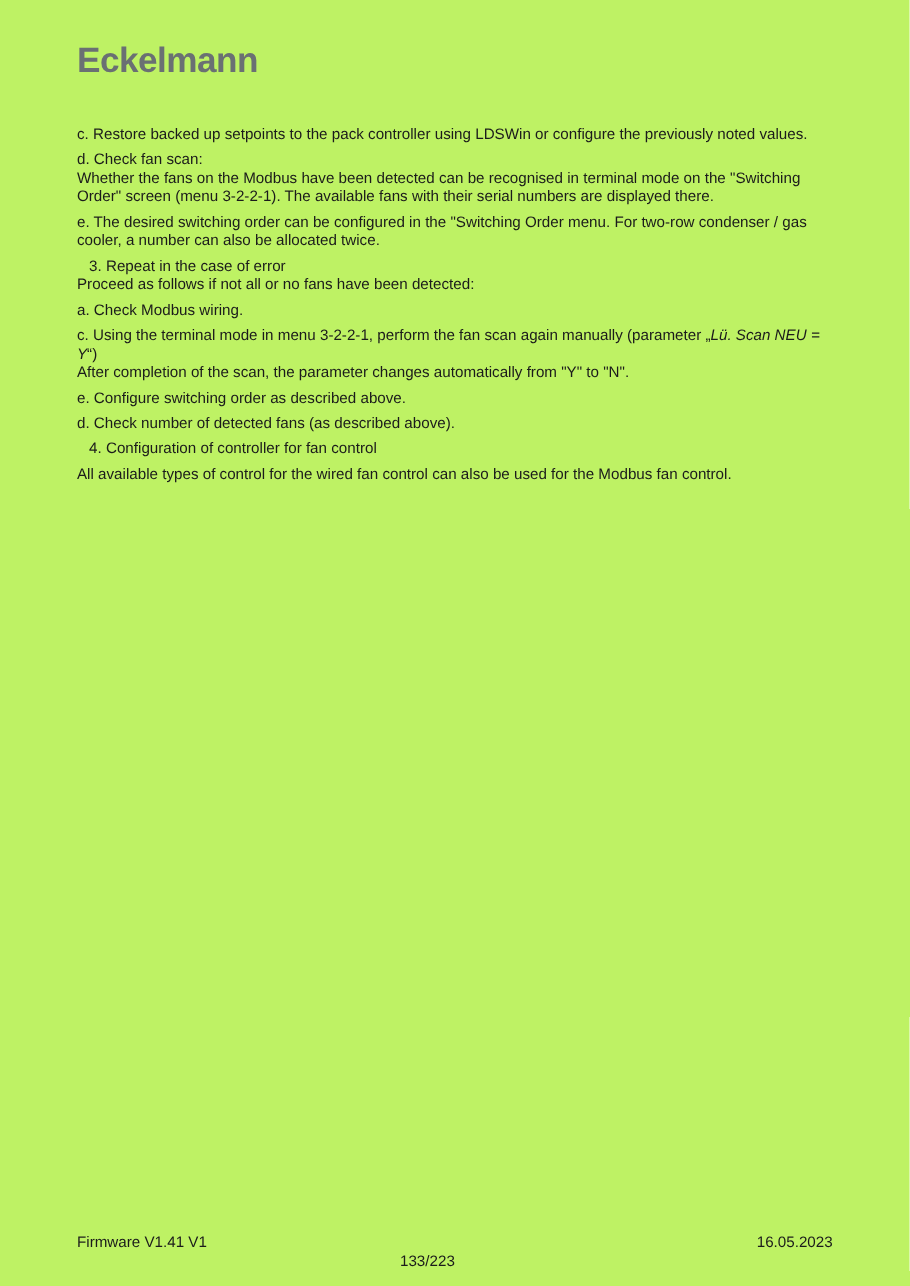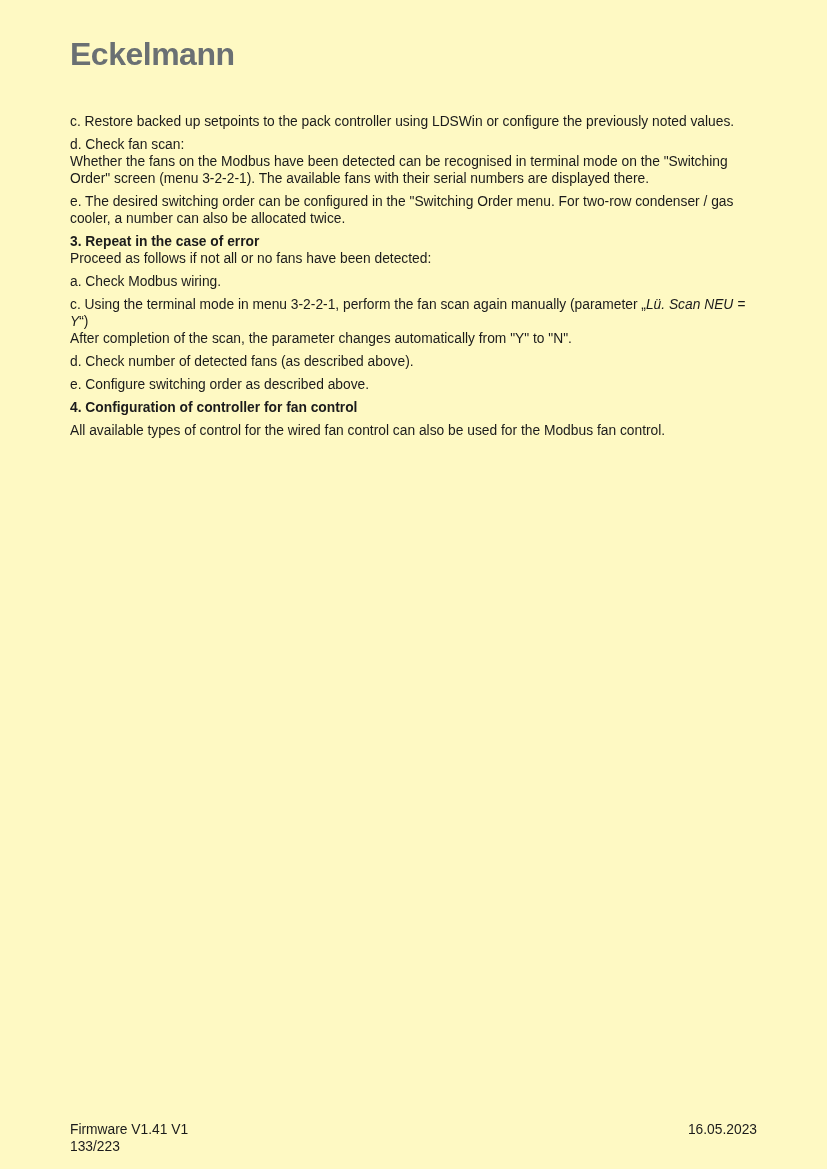--- a/index.html
+++ b/index.html
@@ -27,55 +27,55 @@
     left: 70px;
     right: 70px;
     font-size: 13.8px;
     line-height: 17px;
   }
   .para {
     margin: 0 0 6px 0;
     white-space: pre-wrap;
   }
   .run.normal { font-weight: normal; font-style: normal; }
-  .run.bold   { font-weight: bold; }
+  .run.bold   { font-weight: normal; margin-left: 11px; }
   .run.italic { font-style: italic; }
   .footer {
     position: absolute;
     top: 1121px;
     left: 70px;
     right: 70px;
     display: grid;
     grid-template-columns: 1fr 1fr;
     font-size: 13.8px;
     line-height: 17px;
   }
   .footer .f-left   { text-align: left; }
   .footer .f-center { text-align: right; }
-  .footer .f-right  { text-align: left; }
+  .footer .f-right  { text-align: right; }
 </style>
 </head>
 <body>
 
-<div class="page" style="color: rgb(27, 27, 27); background: #fef9c3;">
+<div class="page" style="color: rgb(27, 27, 27); background: #bef264;">
 
   <div class="logo" style="color: rgb(106, 112, 115);">Eckelmann</div>
 
   <main class="content" id="paragraphs-root">
       <p class="para"><span class="run normal">c. Restore backed up setpoints to the pack controller using LDSWin or configure the previously noted values.</span></p>
       <p class="para"><span class="run normal">d. Check fan scan:
 Whether the fans on the Modbus have been detected can be recognised in terminal mode on the "Switching Order" screen (menu 3-2-2-1). The available fans with their serial numbers are displayed there.</span></p>
       <p class="para"><span class="run normal">e. The desired switching order can be configured in the "Switching Order menu. For two-row condenser / gas cooler, a number can also be allocated twice.</span></p>
       <p class="para"><span class="run bold">3. Repeat in the case of error</span><span class="run normal">
 Proceed as follows if not all or no fans have been detected:</span></p>
       <p class="para"><span class="run normal">a. Check Modbus wiring.</span></p>
       <p class="para"><span class="run normal">c. Using the terminal mode in menu 3-2-2-1, perform the fan scan again manually (parameter „</span><span class="run italic">Lü. Scan NEU = Y</span><span class="run normal">“)
 After completion of the scan, the parameter changes automatically from "Y" to "N".</span></p>
+      <p class="para"><span class="run normal">e. Configure switching order as described above.</span></p>
       <p class="para"><span class="run normal">d. Check number of detected fans (as described above).</span></p>
-      <p class="para"><span class="run normal">e. Configure switching order as described above.</span></p>
       <p class="para"><span class="run bold">4. Configuration of controller for fan control</span></p>
       <p class="para"><span class="run normal">All available types of control for the wired fan control can also be used for the Modbus fan control.</span></p>
     </main>
 
   <footer class="footer">
     <span class="f-left">Firmware V1.41 V1</span>
     <span class="f-center">16.05.2023</span>
     <span class="f-right">133/223</span>
   </footer>
 

